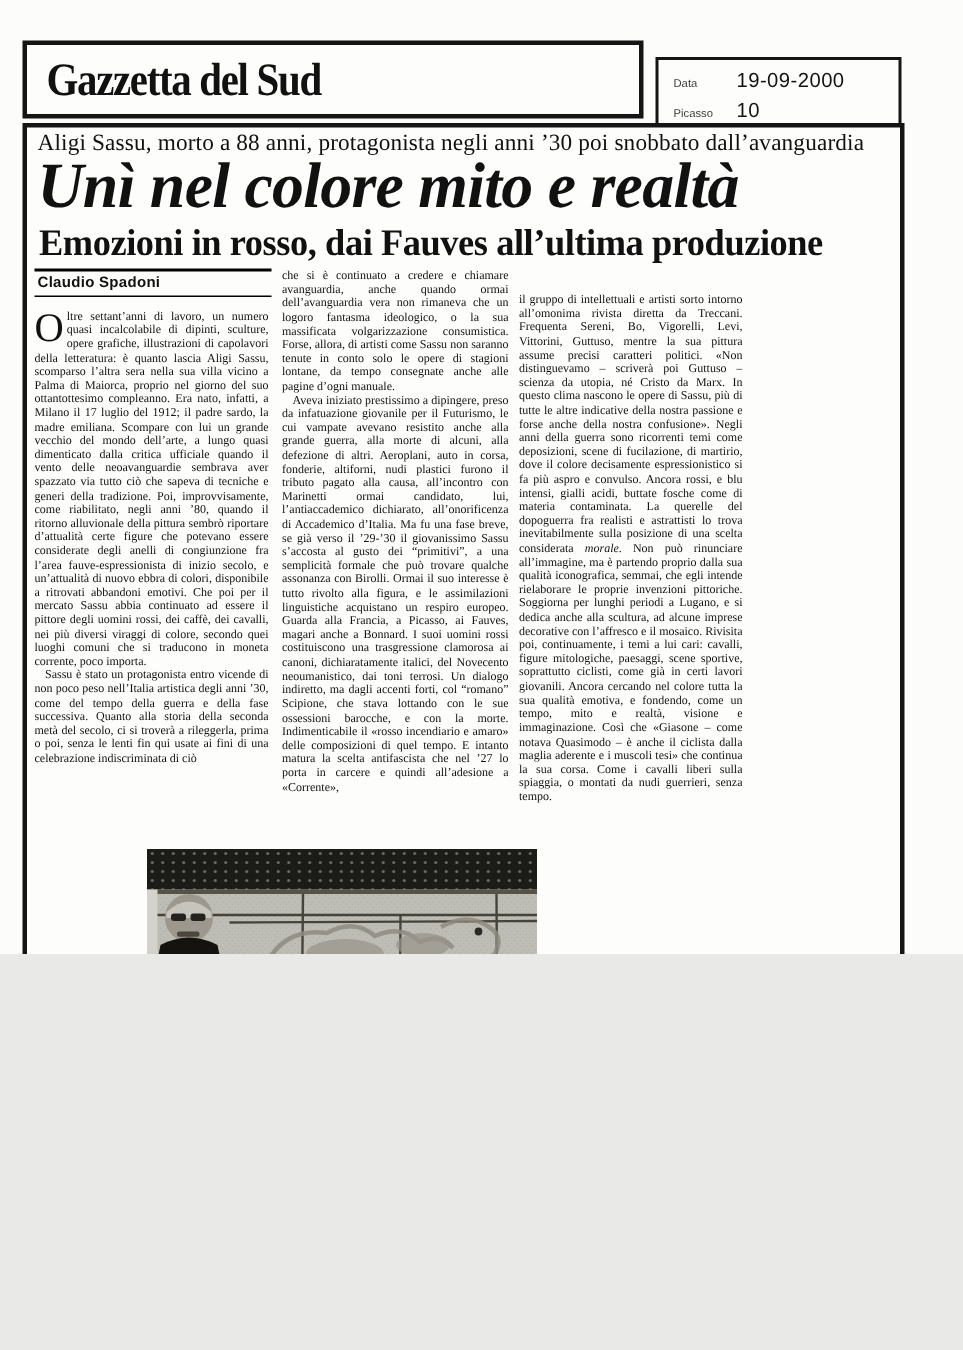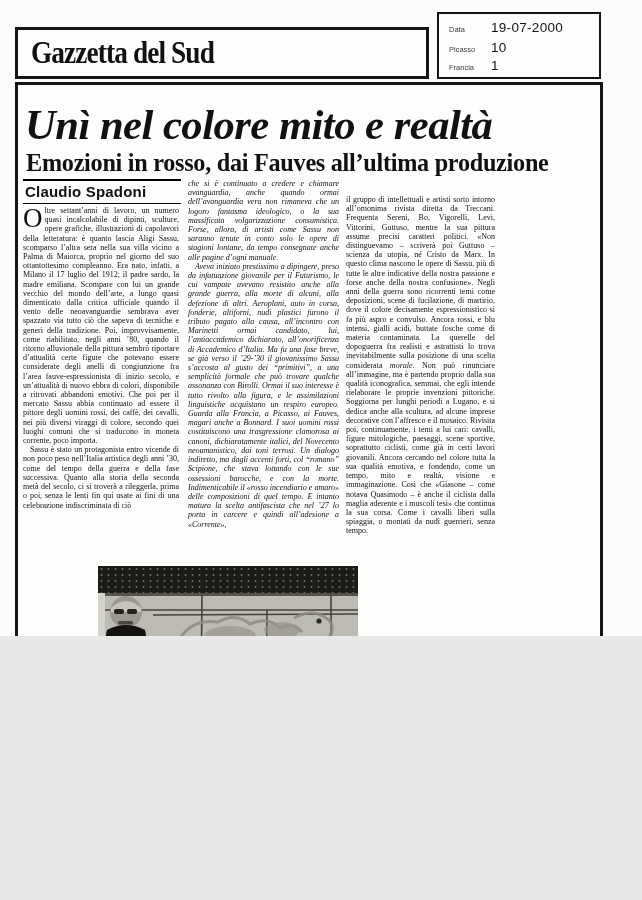--- a/index.html
+++ b/index.html
@@ -4,45 +4,45 @@
 <style>
   html,body{margin:0;padding:0;background:#e9e9e7;}
   #canvas{position:relative;width:642px;height:636px;background:#fcfcfb;overflow:hidden;
           font-family:"Liberation Serif", serif;color:#111;}
 
   
   .masthead-box{position:absolute;left:15px;top:27px;width:408px;height:46px;
                 border:3px solid #151515;background:#fdfdfc;}
   .masthead-title{position:absolute;left:13px;top:5px;font-weight:bold;font-size:31px;
                   letter-spacing:-1px;white-space:nowrap;transform:scaleX(.88);transform-origin:left center;}
-  .info-box{position:absolute;left:437px;top:12px;width:160px;height:63px;
+  .info-box{position:absolute;left:437px;top:38px;width:160px;height:63px;
             border:2px solid #151515;background:#fdfdfc;font-family:"Liberation Sans",sans-serif;}
   .info-row{position:absolute;left:10px;display:flex;align-items:baseline;}
   .info-row .lbl{width:42px;font-size:7.5px;color:#3c3c3c;}
   .info-row .val{font-size:13.5px;color:#141414;letter-spacing:.3px;}
   .r1{top:6px}.r2{top:26px}.r3{top:44px}
 
   
   .article-box{position:absolute;left:15px;top:82px;width:582px;height:760px;
                border:3px solid #151515;background:#fdfdfc;}
   .strapline{position:absolute;left:7px;top:2px;font-size:15.5px;white-space:nowrap;letter-spacing:.1px;}
   .headline{position:absolute;left:7px;top:18px;font-size:43px;font-weight:bold;font-style:italic;
             line-height:1;white-space:nowrap;letter-spacing:-.5px;transform:scaleX(.99);transform-origin:left top;}
   .subhead{position:absolute;left:8px;top:64px;font-size:25px;font-weight:bold;white-space:nowrap;
            letter-spacing:-.3px;transform:scaleX(.97);transform-origin:left top;}
 
   
   .byline{position:absolute;left:5px;top:94px;width:156px;border-top:2.5px solid #000;
           border-bottom:1.5px solid #000;padding:2px 0 3px 2px;
-          font-family:"Liberation Sans",sans-serif;font-weight:bold;font-size:15px;letter-spacing:.2px;}
+          font-family:"Liberation Sans",sans-serif;font-weight:bold;font-size:10px;letter-spacing:.2px;}
   .col{position:absolute;font-size:8px;line-height:9.2px;text-align:justify;overflow:hidden;}
   .col p{margin:0;}
   .col p + p{text-indent:7px;}
   .col1{left:5px;top:121px;width:156px;height:352px;}
-  .col2{left:170px;top:94px;width:151px;height:408px;font-style:italic;}
+  .col2{left:170px;top:94px;width:151px;height:408px;}
   .col3{left:328px;top:110px;width:149px;height:452px;}
   .dropcap{float:left;font-size:27px;line-height:23px;padding:1px 2px 0 0;font-weight:normal;}
   .it{font-style:italic;}
 
   
   .photo{position:absolute;left:80px;top:481px;width:260px;height:268px;background:#bdbcb5;overflow:hidden;}
   .photo svg{display:block;}
 
   
   .caption-row{position:absolute;left:32px;top:745px;right:6px;display:flex;align-items:flex-end;flex-direction:column;}
@@ -61,33 +61,34 @@
 
 <div id="canvas">
 
   <div class="masthead-box">
     <div class="masthead-title">Gazzetta del Sud</div>
   </div>
 
   <div class="info-box">
     <div class="info-row r1">
       <span class="lbl">Data</span>
-      <span class="val">19-07-2000</span>
+      <span class="val">19-09-2000</span>
     </div>
     <div class="info-row r2">
       <span class="lbl">Picasso</span>
       <span class="val">10</span>
     </div>
     <div class="info-row r3">
       <span class="lbl">Francia</span>
       <span class="val">1</span>
     </div>
   </div>
 
   <div class="article-box">
+    <div class="strapline">Aligi Sassu, morto a 88 anni, protagonista negli anni ’30 poi snobbato dall’avanguardia</div>
     <div class="headline">Unì nel colore mito e realtà</div>
     <div class="subhead">Emozioni in rosso, dai Fauves all’ultima produzione</div>
 
     <div class="byline">Claudio Spadoni</div>
 
     <div class="col col1">
       <p><span class="dropcap">O</span><span>ltre settant’anni di lavoro, un numero quasi incalcolabile di dipinti, sculture, opere grafiche, illustrazioni di capolavori della letteratura: è quanto lascia Aligi Sassu, scomparso l’altra sera nella sua villa vicino a Palma di Maiorca, proprio nel giorno del suo ottantottesimo compleanno. Era nato, infatti, a Milano il 17 luglio del 1912; il padre sardo, la madre emiliana. Scompare con lui un grande vecchio del mondo dell’arte, a lungo quasi dimenticato dalla critica ufficiale quando il vento delle neoavanguardie sembrava aver spazzato via tutto ciò che sapeva di tecniche e generi della tradizione. Poi, improvvisamente, come riabilitato, negli anni ’80, quando il ritorno alluvionale della pittura sembrò riportare d’attualità certe figure che potevano essere considerate degli anelli di congiunzione fra l’area fauve-espressionista di inizio secolo, e un’attualità di nuovo ebbra di colori, disponibile a ritrovati abbandoni emotivi. Che poi per il mercato Sassu abbia continuato ad essere il pittore degli uomini rossi, dei caffè, dei cavalli, nei più diversi viraggi di colore, secondo quei luoghi comuni che si traducono in moneta corrente, poco importa.</span></p>
       <p>Sassu è stato un protagonista entro vicende di non poco peso nell’Italia artistica degli anni ’30, come del tempo della guerra e della fase successiva. Quanto alla storia della seconda metà del secolo, ci si troverà a rileggerla, prima o poi, senza le lenti fin qui usate ai fini di una celebrazione indiscriminata di ciò</p>
     </div>
 

